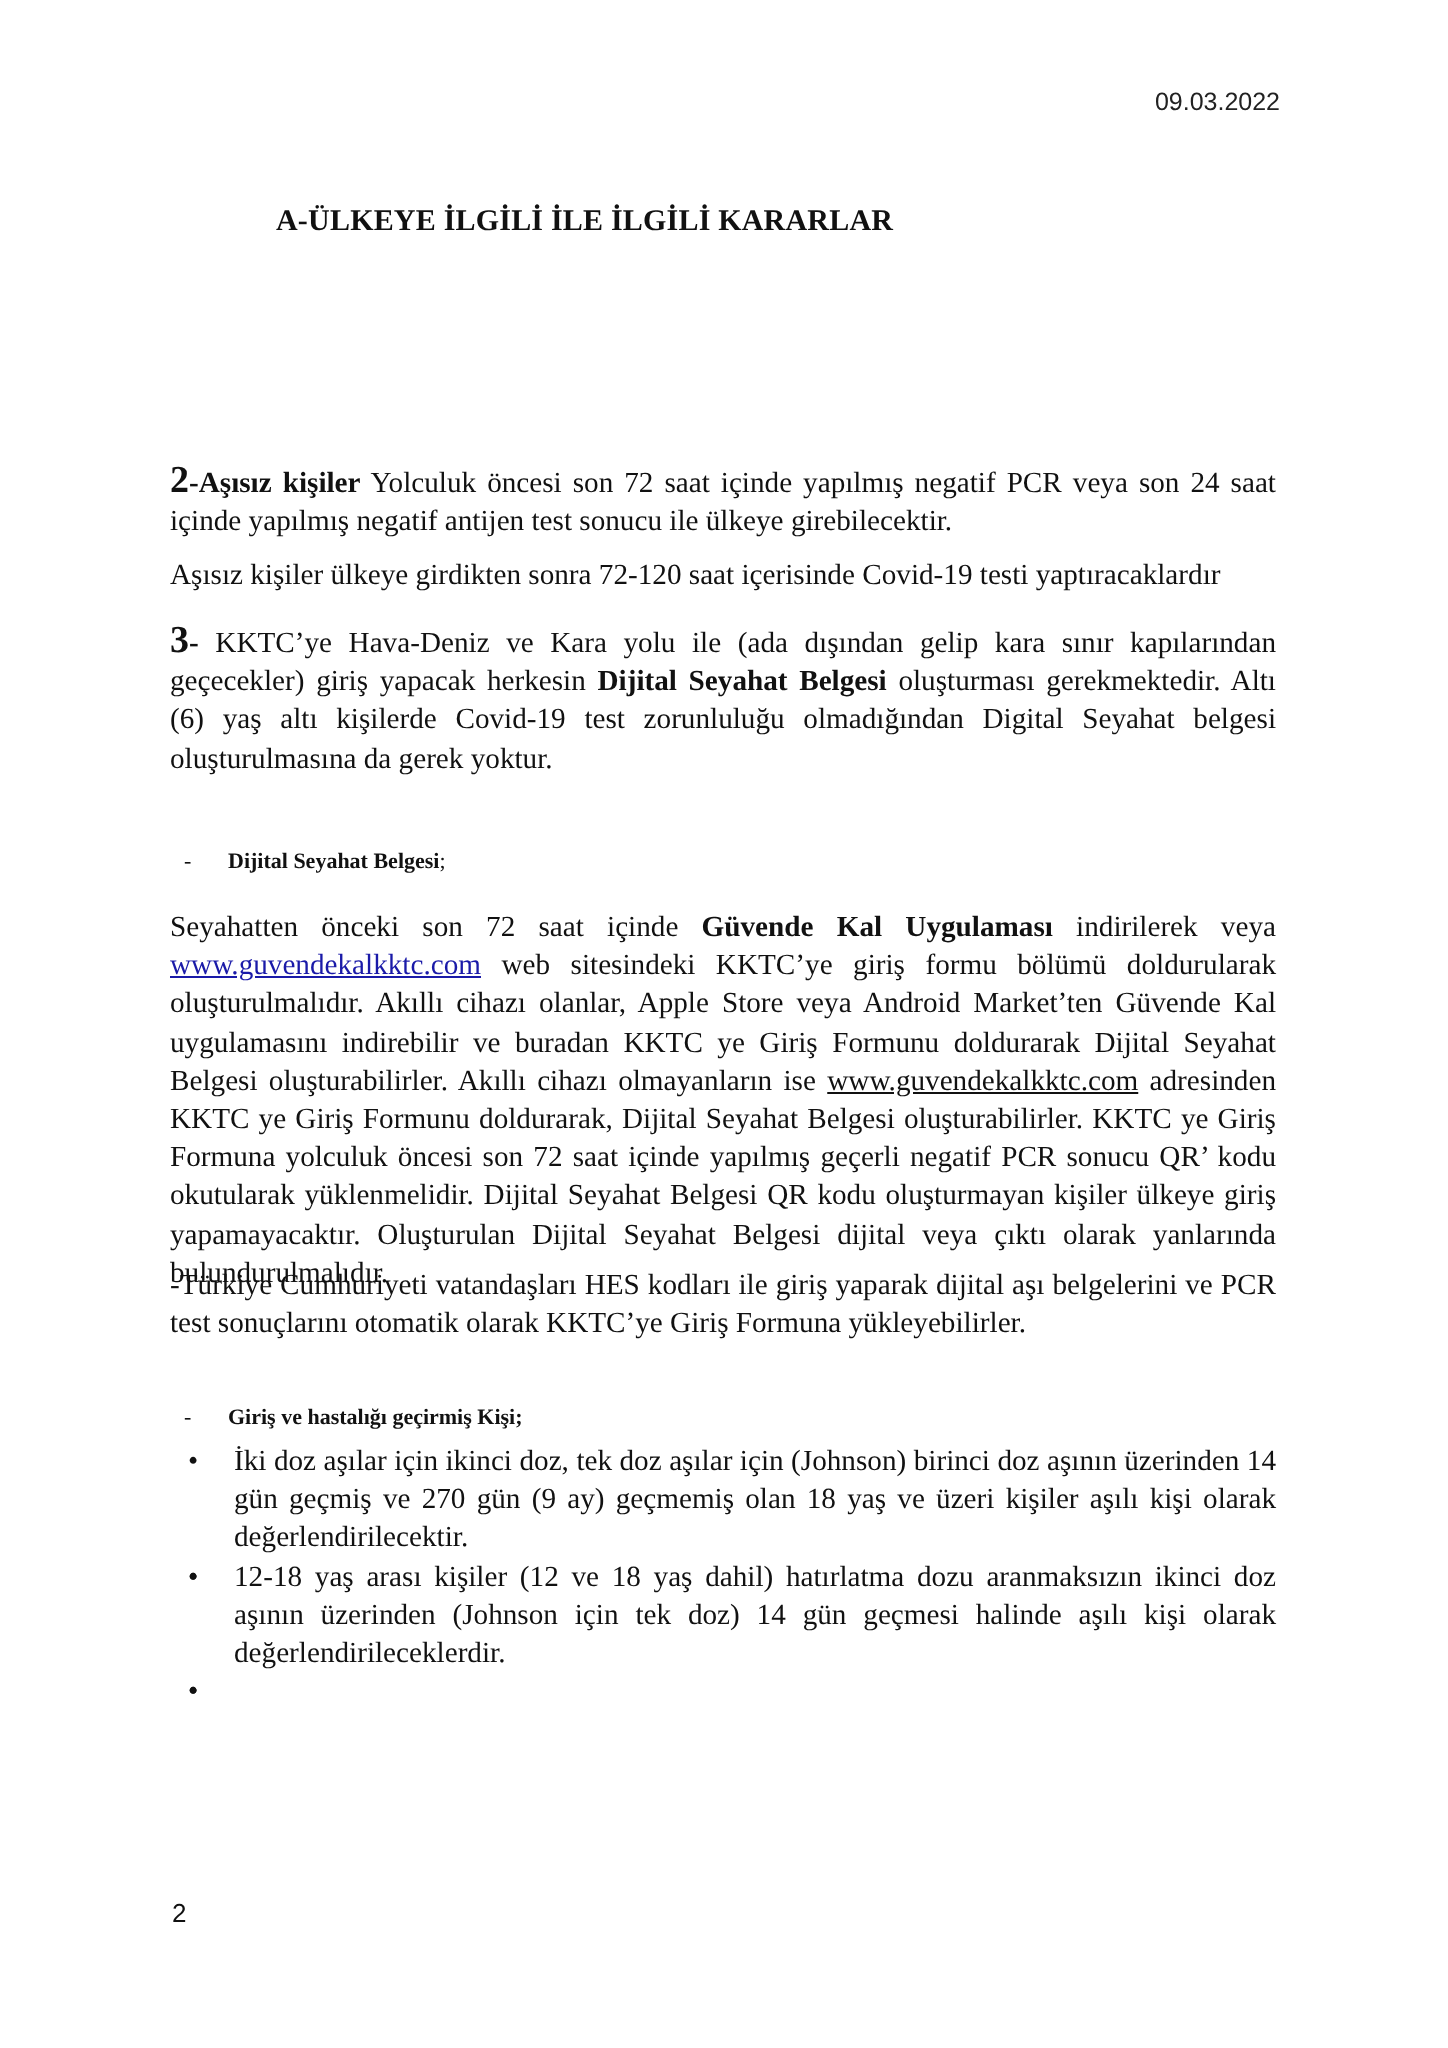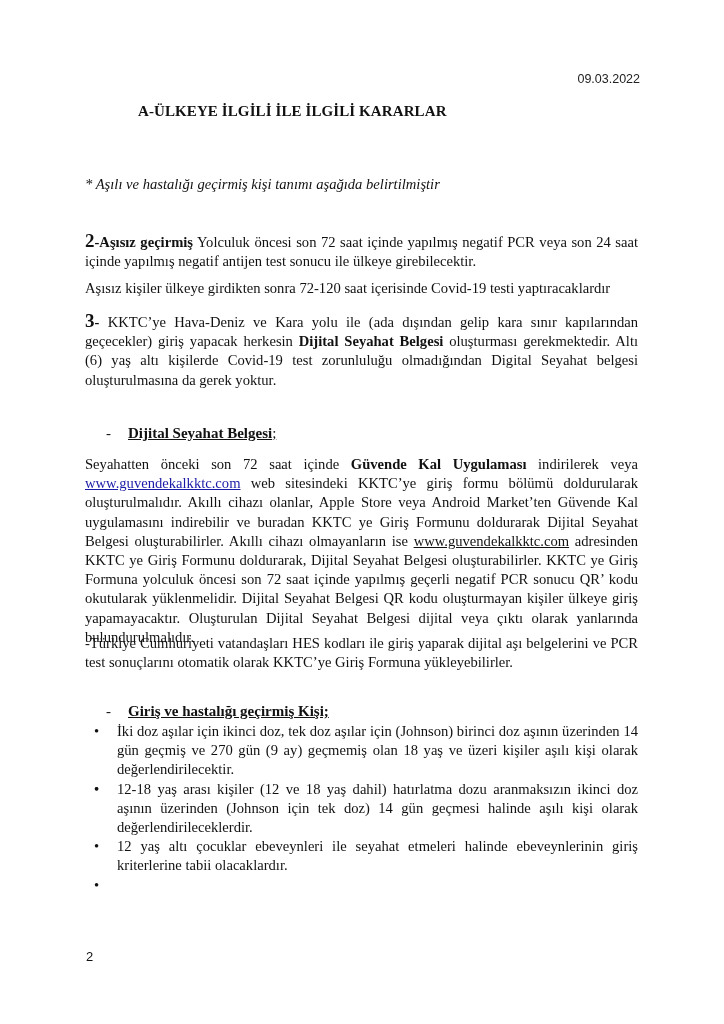--- a/index.html
+++ b/index.html
@@ -1,48 +1,47 @@
 <!DOCTYPE html>
 <html><head>
   <meta charset="utf-8">
   <style>
     html, body { margin: 0; padding: 0; background: #ffffff; }
     body { width: 724px; height: 1024px; position: relative; overflow: hidden;
            font-family: "Liberation Serif", serif; color: #111111; }
     .page { position: absolute; left: 0; top: 0; width: 724px; height: 1024px; }
     .date { position: absolute; top: 44px; right: 84px; font-family: "Liberation Sans", sans-serif;
-            font-size: 12.5px; color: #222; margin-top: 28px; }
+            font-size: 12.5px; color: #222; }
     .title { position: absolute; top: 103px; left: 138px; font-weight: bold; font-size: 15px; letter-spacing: 0.1px; }
     .blk { position: absolute; left: 85px; width: 553px; font-size: 14.6px; line-height: 19.2px; }
     .just { text-align: justify; text-align-last: left; }
     .num { font-size: 19px; font-weight: bold; }
     .b { font-weight: bold; }
     .i { font-style: italic; }
     a.link { color: #1a1aa8; text-decoration: underline; }
-    .dash-head { position: absolute; left: 106px; font-size: 15px; font-weight: bold; text-decoration: underline; }
+    .dash-head { position: absolute; left: 92px; font-size: 11px; font-weight: bold; }
     .dash-head .dash { display: inline-block; width: 22px; font-weight: normal; }
     ul.bullets { position: absolute; left: 85px; width: 553px; margin: 0; padding: 0; list-style: none;
                  font-size: 14.6px; line-height: 19.2px; }
     ul.bullets li { position: relative; padding-left: 32px; text-align: justify; text-align-last: left; }
     ul.bullets li .bullet { position: absolute; left: 9px; top: 0; }
     .pagenum { position: absolute; left: 86px; top: 949px; font-family: "Liberation Sans", sans-serif; font-size: 13px; }
   </style>
 </head>
 <body>
 
 <div class="page">
 
   <div class="date">09.03.2022</div>
 
   <div class="title">A-ÜLKEYE İLGİLİ İLE İLGİLİ KARARLAR</div>
 
-  <div class="blk i" style="top:175px;">* Aşılı ve hastalığı geçirmiş kişi tanımı aşağıda belirtilmiştir</div>
 
   <div class="blk just" style="top:231px;">
-    <span class="num">2</span><span class="b">-Aşısız geçirmiş</span><span> Yolculuk öncesi son 72 saat içinde yapılmış negatif PCR veya son 24 saat içinde yapılmış negatif antijen test sonucu ile ülkeye girebilecektir.</span>
+    <span class="num">2</span><span class="b">-Aşısız kişiler</span><span> Yolculuk öncesi son 72 saat içinde yapılmış negatif PCR veya son 24 saat içinde yapılmış negatif antijen test sonucu ile ülkeye girebilecektir.</span>
   </div>
   <div class="blk" style="top:279px;">Aşısız kişiler ülkeye girdikten sonra 72-120 saat içerisinde Covid-19 testi yaptıracaklardır</div>
 
   <div class="blk just" style="top:311px;">
     <span class="num">3</span><span class="b">-</span><span> KKTC’ye Hava-Deniz ve Kara yolu ile (ada dışından gelip kara sınır kapılarından geçecekler) giriş yapacak herkesin </span><span class="b">Dijital Seyahat Belgesi</span><span> oluşturması gerekmektedir. Altı (6) yaş altı kişilerde Covid-19 test zorunluluğu olmadığından    Digital Seyahat belgesi oluşturulmasına     da gerek yoktur.</span>
   </div>
 
 
   <div class="dash-head" style="top:425px;">
     <span class="dash">-</span><span>Dijital Seyahat Belgesi</span><span style="font-weight:normal">;</span>
@@ -53,18 +52,18 @@
   <div class="blk just" style="top:634px;">-Türkiye Cumhuriyeti vatandaşları HES kodları ile giriş yaparak dijital aşı belgelerini ve PCR test sonuçlarını otomatik olarak KKTC’ye Giriş Formuna yükleyebilirler.</div>
 
   <div class="dash-head" style="top:703px;">
     <span class="dash">-</span><span>Giriş ve hastalığı geçirmiş Kişi;</span>
   </div>
 
   <ul class="bullets" style="top:722px;">
     <li><span class="bullet">•</span><span>İki doz aşılar için ikinci doz, tek doz aşılar için (Johnson) birinci doz aşının üzerinden 14 gün geçmiş ve 270 gün (9 ay) geçmemiş olan 18 yaş ve üzeri kişiler aşılı kişi olarak değerlendirilecektir.</span></li>
     <li><span class="bullet">•</span></li>
     <li><span class="bullet">•</span><span>12-18 yaş arası kişiler (12 ve 18 yaş dahil) hatırlatma dozu aranmaksızın ikinci doz aşının üzerinden (Johnson için tek doz) 14 gün geçmesi halinde aşılı kişi olarak değerlendirileceklerdir.</span></li>
-    <li><span class="bullet">•</span><span>12 yaş altı çocuklar ebeveynleri ile seyahat etmeleri halinde ebeveynlerinin giriş kriterlerine tabii olacaklardır.</span></li>
+    <li><span class="bullet">•</span></li>
     <li><span class="bullet">•</span></li>
   </ul>
 
   <div class="pagenum">2</div>
 </div>
 
 </body></html>

